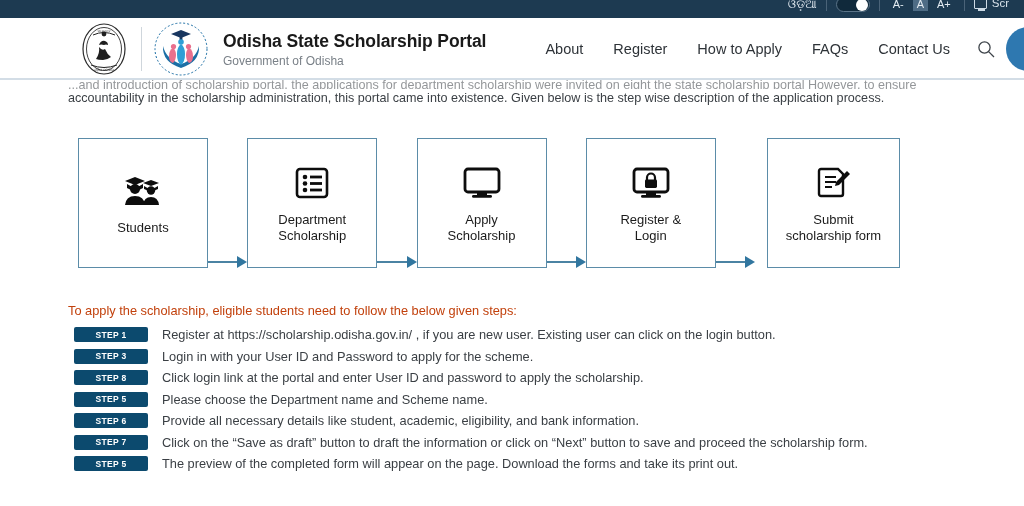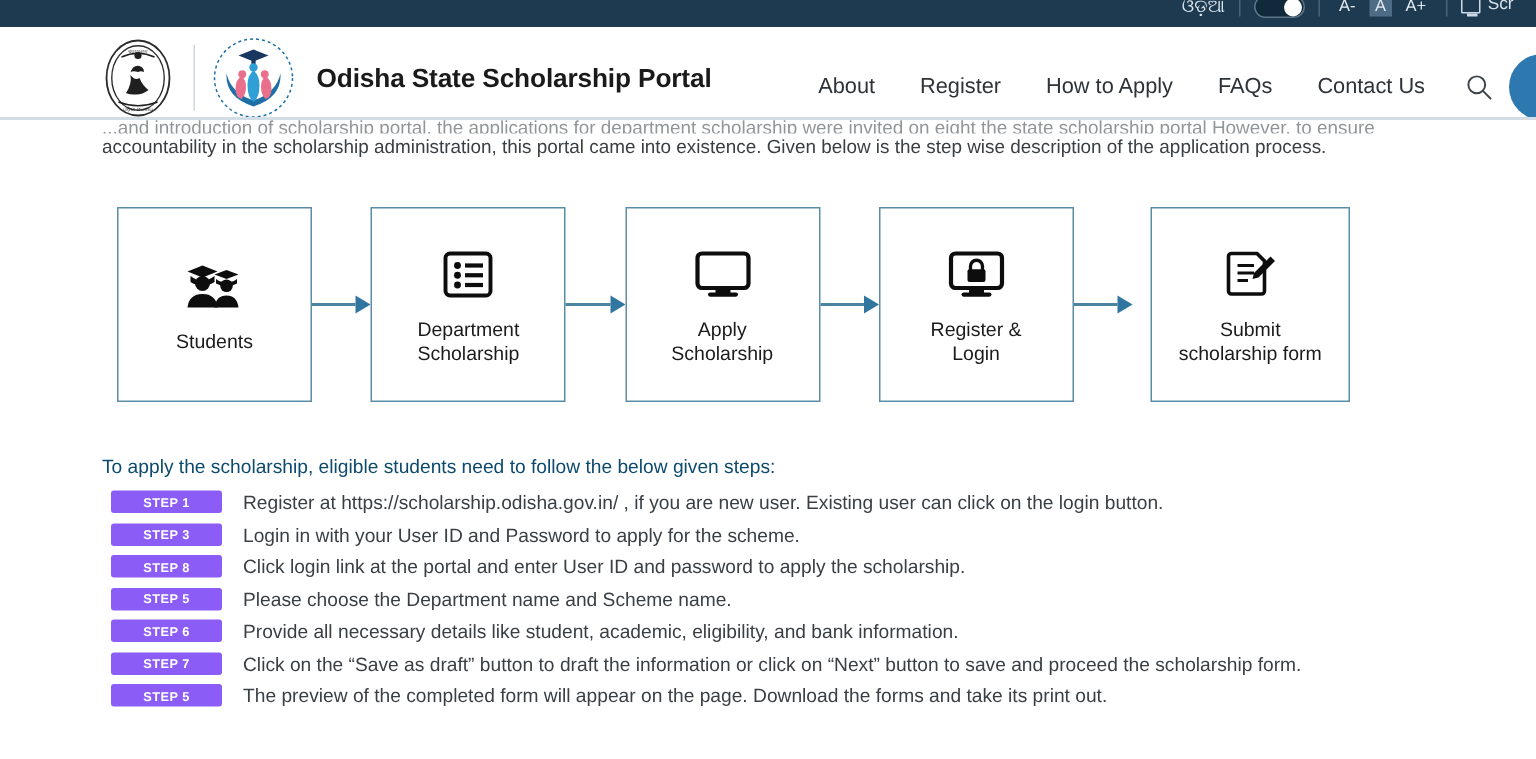--- a/index.html
+++ b/index.html
@@ -87,21 +87,22 @@
 
   
   .header {
     position: absolute;
     top: 18px;
     left: 0;
     width: 1024px;
     height: 62px;
     background: #ffffff;
     display: flex;
-    align-items: flex-end;
+    align-items: center;
+    padding-left: 12px;
   }
   .brand {
     display: flex;
     align-items: center;
     padding-left: 66px;
     gap: 0px;
   }
   .emblem { width: 52px; height: 56px; flex: none; }
   .logo-divider {
     width: 1px;
@@ -183,21 +184,21 @@
   }
 
   
   .flow {
     position: absolute;
     left: 78px;
     top: 138px;
     width: 822px;
     height: 130px;
     display: flex;
-    align-items: center;
+    align-items: flex-end;
   }
   .fbox {
     width: 130px;
     height: 130px;
     border: 1.6px solid #5b8ca8;
     background: #ffffff;
     display: flex;
     flex-direction: column;
     align-items: center;
     justify-content: center;
@@ -238,37 +239,37 @@
     border-bottom: 6px solid transparent;
     border-left: 10px solid #31769f;
   }
 
   
   .steps-intro {
     position: absolute;
     left: 68px;
     top: 303px;
     font-size: 12.8px;
-    color: #0c4a6e;
+    color: #c2410c;
   }
   .steps {
     position: absolute;
     left: 74px;
     top: 324px;
     width: 930px;
   }
   .step-row {
     display: flex;
     align-items: center;
     height: 21.5px;
   }
   .step-badge {
     width: 74px;
     height: 15px;
-    background: #8b5cf6;
+    background: #0c4a6e;
     border-radius: 2px;
     color: #ffffff;
     font-size: 8.5px;
     font-weight: bold;
     letter-spacing: .3px;
     display: flex;
     align-items: center;
     justify-content: center;
     flex: none;
   }
@@ -328,20 +329,21 @@
       <path d="M20 26 q-4 2-4 8 q0 6 4 7 q3-3 3-8 q0-5-3-7z" fill="#e9708d"></path>
       <path d="M36 26 q4 2 4 8 q0 6-4 7 q-3-3-3-8 q0-5 3-7z" fill="#e9708d"></path>
       <path d="M28 22 q-4 3-4 10 q0 8 4 11 q4-3 4-11 q0-7-4-10z" fill="#2f9fd6"></path>
       <circle cx="20.5" cy="24.5" r="2.6" fill="#e9708d"></circle>
       <circle cx="35.5" cy="24.5" r="2.6" fill="#e9708d"></circle>
       <circle cx="28" cy="20" r="2.8" fill="#2f9fd6"></circle>
     </svg>
 
     <div class="brand-text">
       <div class="brand-title">Odisha State Scholarship Portal</div>
+      <div class="brand-sub">Government of Odisha</div>
     </div>
   </div>
 
   <div class="nav">
     <a href="#">About</a>
     <a href="#">Register</a>
     <a href="#">How to Apply</a>
     <a href="#">FAQs</a>
     <a href="#">Contact Us</a>
     <svg class="search-btn" viewBox="0 0 20 20">

